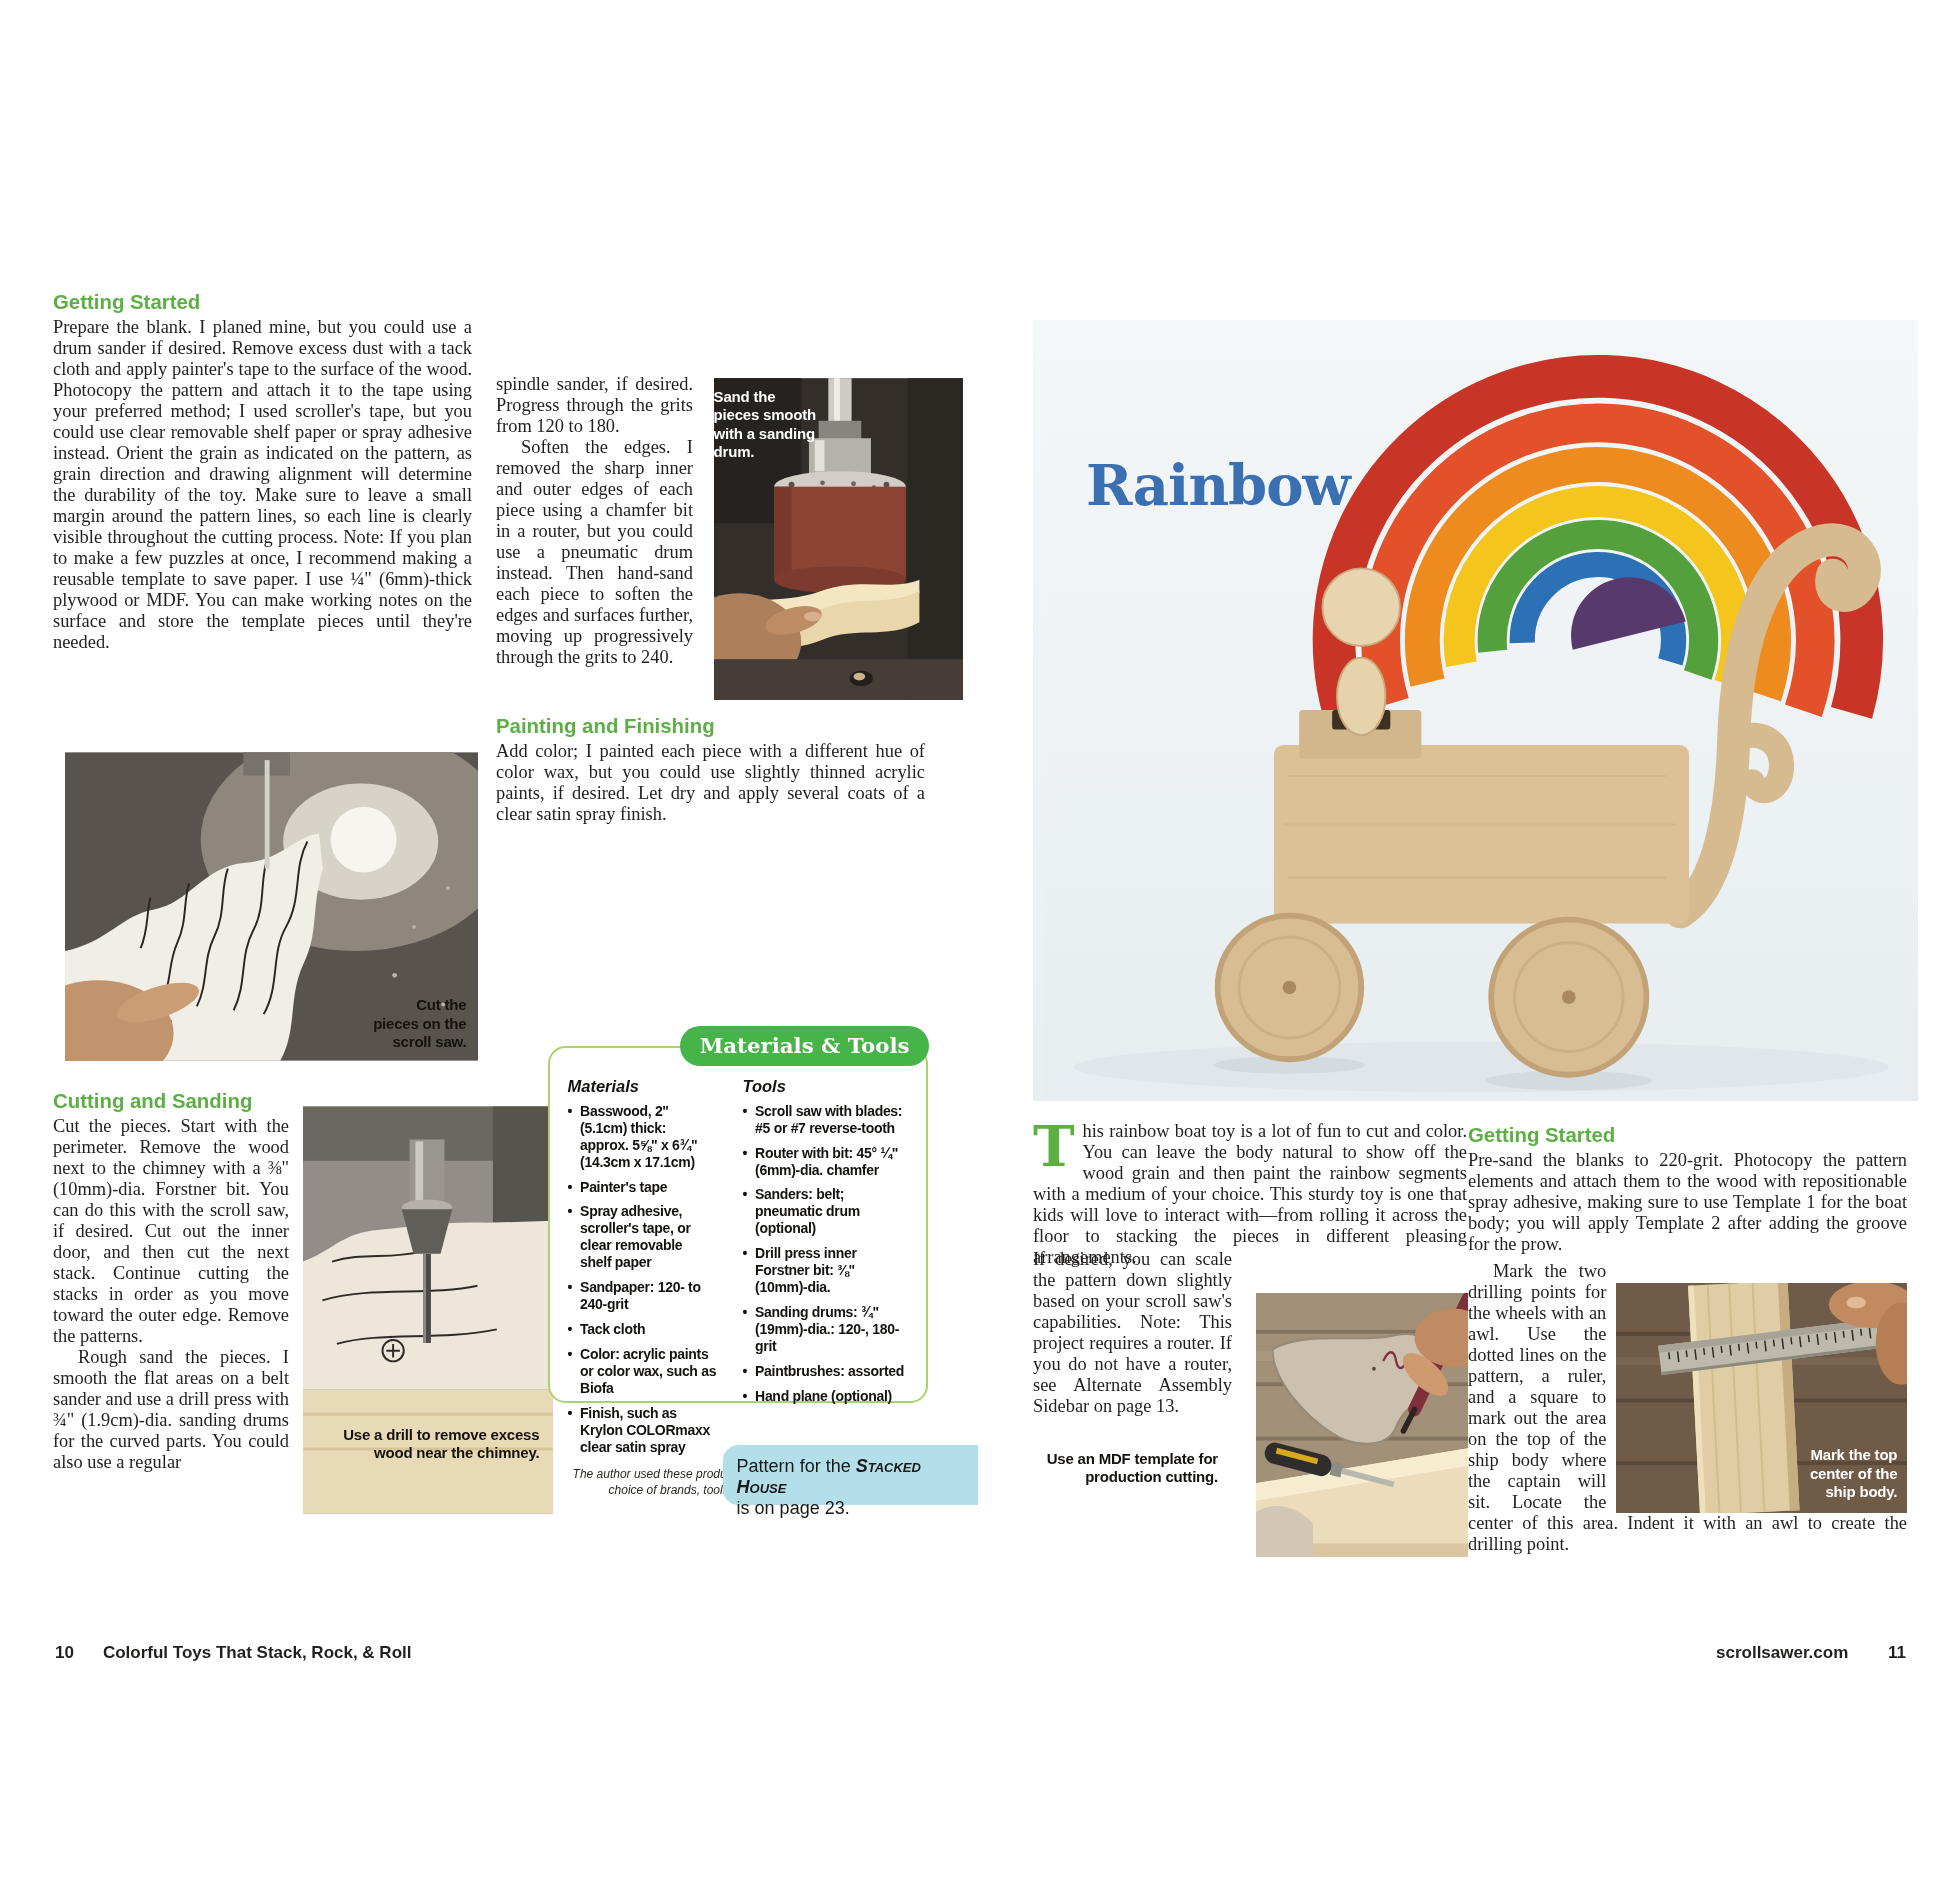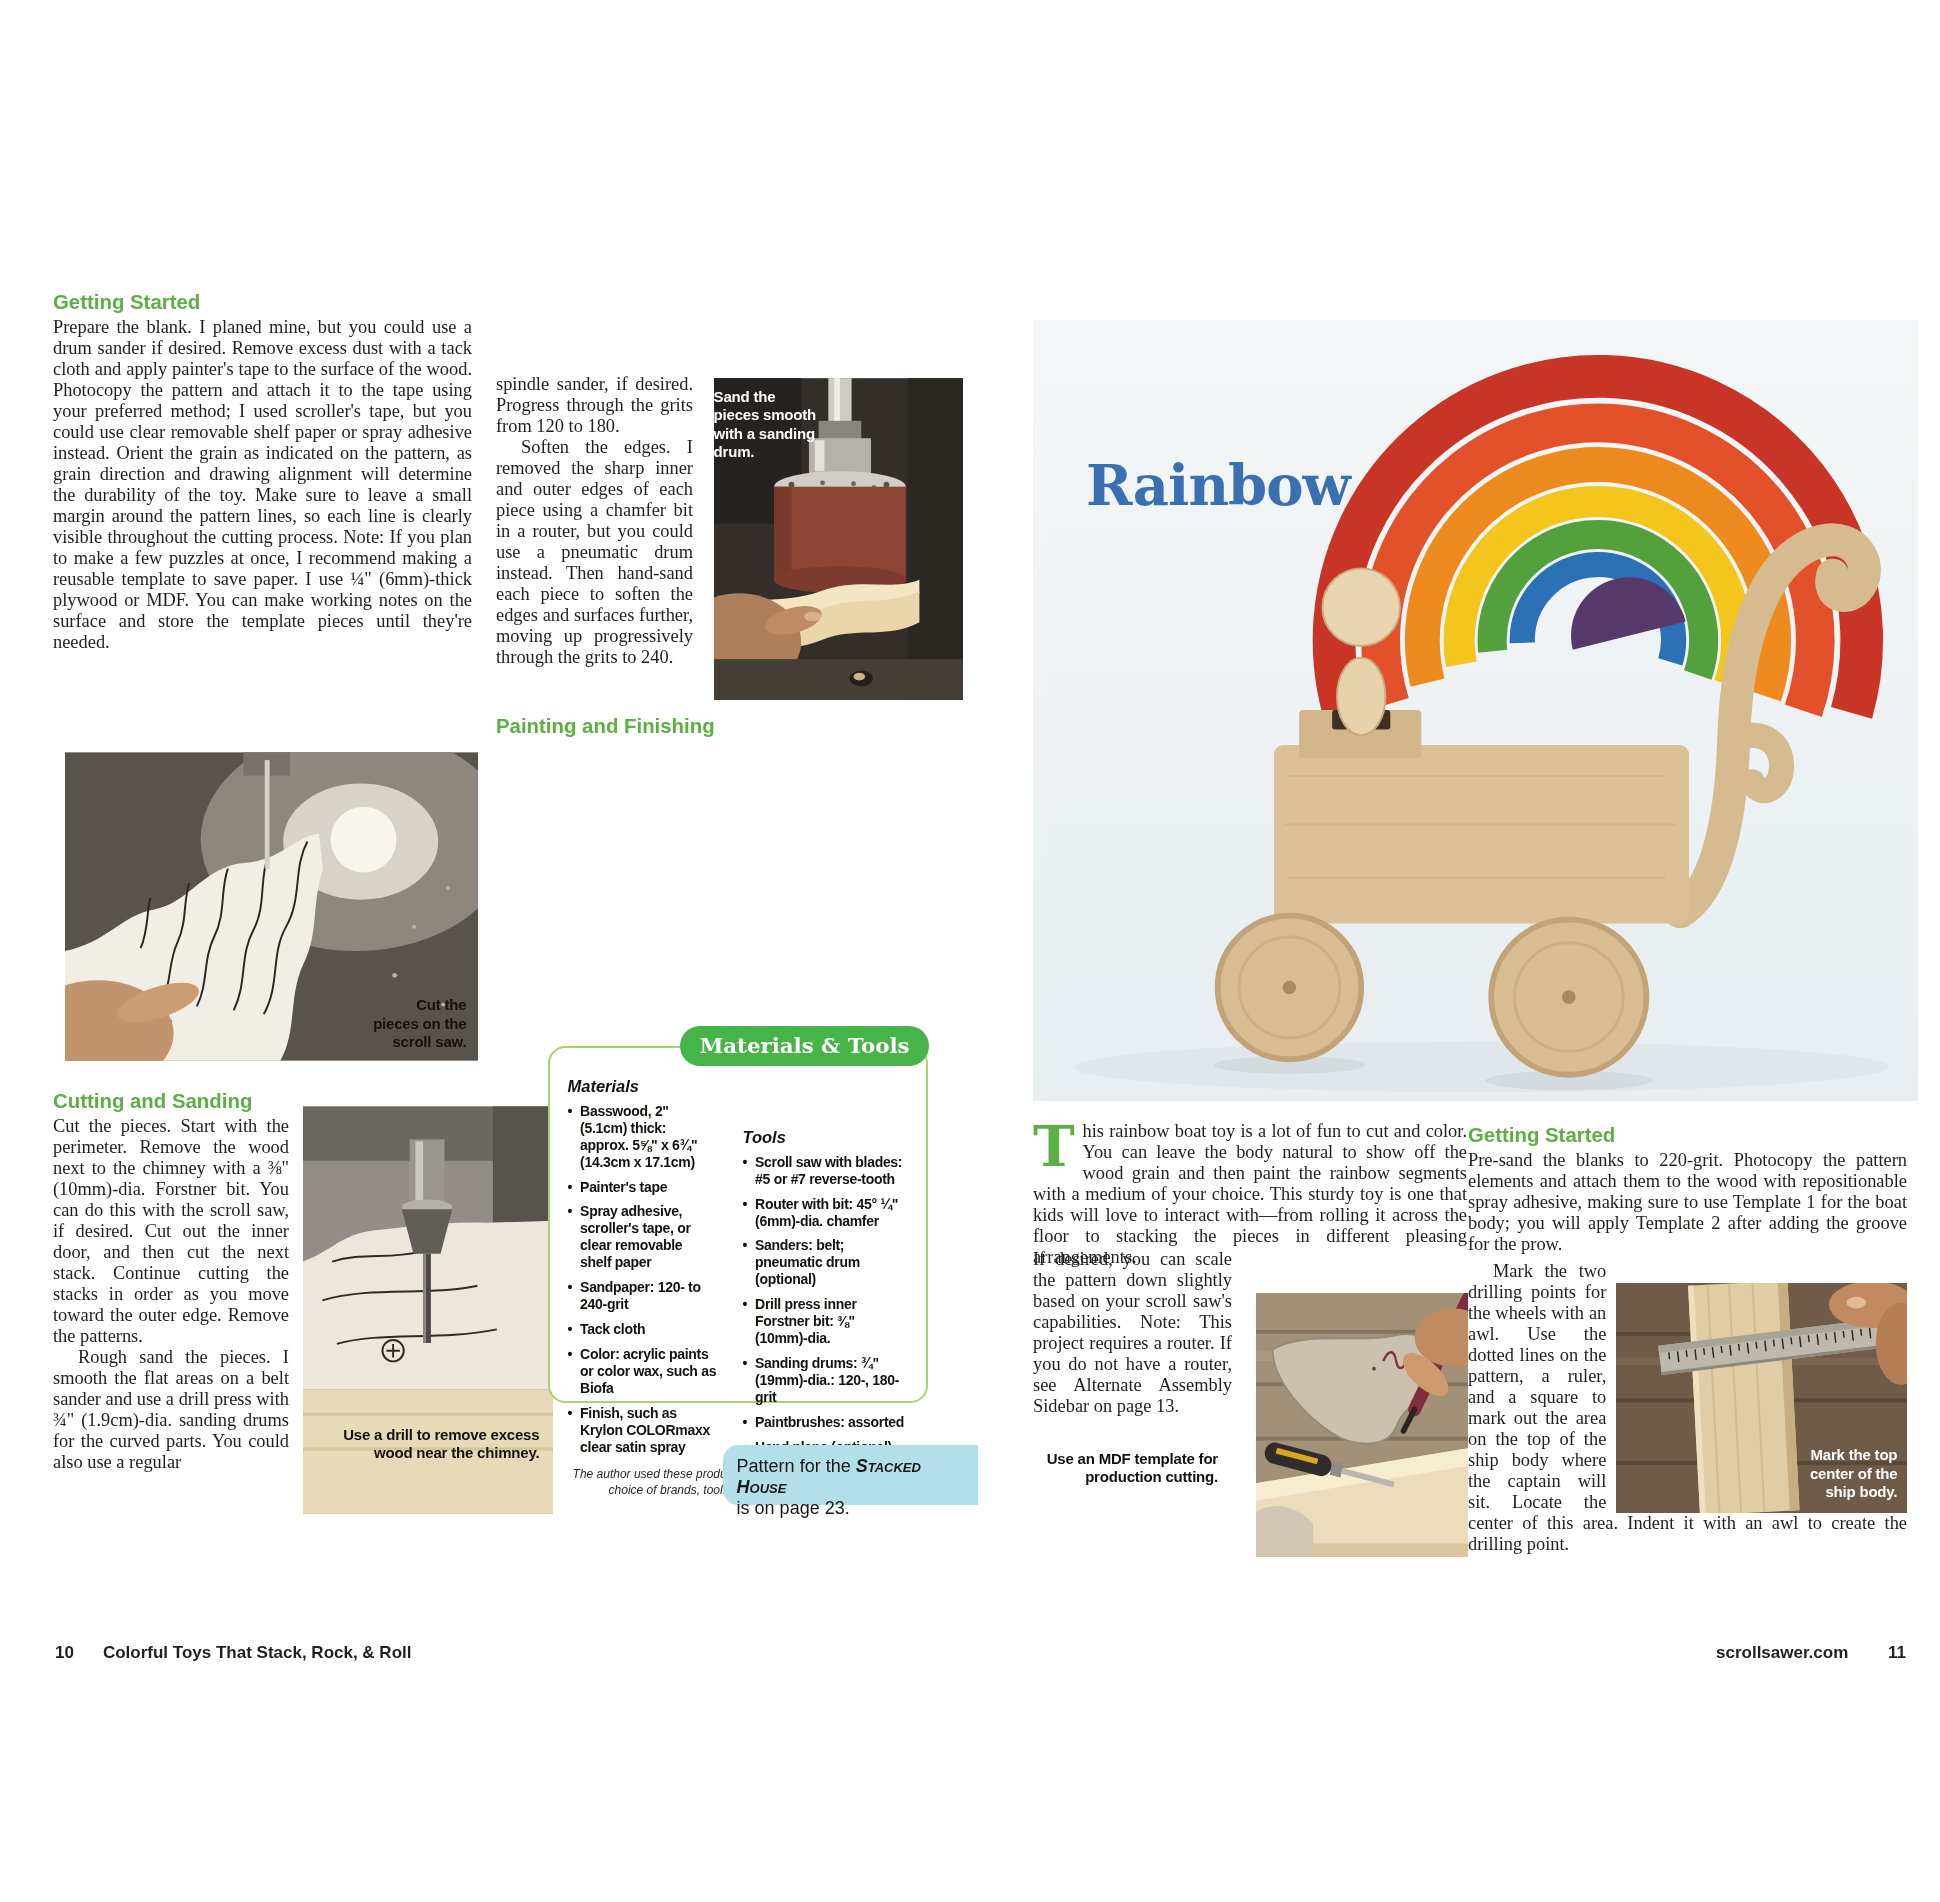--- a/index.html
+++ b/index.html
@@ -16,21 +16,21 @@
   .capw{color:#fff;}
   .ph{position:absolute;overflow:hidden;padding-left:12px;}
   .ph svg{display:block;}
   
   .mtbox{border:2.9px solid #a8d36c;border-radius:17.5px;background:#fff;box-sizing:border-box;
          padding:29px 15.5px 9.7px 17.5px;}
   .mttab{background:#47b449;color:#fff;border-radius:21.3px;padding:6.8px 19.4px 8.7px 19.4px;
          font-family:"DejaVu Serif",serif;font-weight:700;font-size:21.3px;z-index:5;}
   .mthead{font-family:"Liberation Sans",sans-serif;font-weight:700;font-style:italic;font-size:16.5px;
           margin:0 0 6.8px 0;color:#14110f;}
-  .mtcols{display:flex;gap:26px;align-items:flex-end;}
+  .mtcols{display:flex;gap:26px;}
   .mtcols ul{list-style:none;margin:0;padding:0;font-family:"Liberation Sans",sans-serif;
              font-weight:700;font-size:14px;line-height:17px;letter-spacing:-0.3px;color:#14110f;}
   .mtcols li{position:relative;padding-left:12.6px;margin-bottom:7.8px;}
   .mtcols li:before{content:"\2022";position:absolute;left:0;}
   .mtfoot{font-family:"Liberation Sans",sans-serif;font-style:italic;font-size:12px;line-height:15.5px;
           text-align:center;color:#2b2723;margin-top:3.9px;}
   
   .bluebox{background:#b3dfeb;border-radius:15.5px 0 0 15.5px;box-sizing:border-box;padding:10.7px 13.6px;
            font-family:Liberation Sans, sans-serif;font-size:18px;line-height:21.3px;color:#1b1816;}
   .sh{font-weight:700;font-style:italic;font-variant:small-caps;}
@@ -53,20 +53,21 @@
   <div class="abs body" style="left:53px;top:317px;width:419px;">
     <span>Prepare the blank. I planed mine, but you could use a drum sander if desired. Remove excess dust with a tack cloth and apply painter's tape to the surface of the wood. Photocopy the pattern and attach it to the tape using your preferred method; I used scroller's tape, but you could use clear removable shelf paper or spray adhesive instead. Orient the grain as indicated on the pattern, as grain direction and drawing alignment will determine the durability of the toy. Make sure to leave a small margin around the pattern lines, so each line is clearly visible throughout the cutting process. </span><span class="it">Note: If you plan to make a few puzzles at once, I recommend making a reusable template to save paper. I use ¼" (6mm)-thick plywood or MDF. You can make working notes on the surface and store the template pieces until they're needed.</span>
   </div>
 
   <div class="abs body" style="left:496px;top:374px;width:197px;">
     <p>spindle sander, if desired. Progress through the grits from 120 to 180.</p>
     <p class="ind">Soften the edges. I removed the sharp inner and outer edges of each piece using a chamfer bit in a router, but you could use a pneumatic drum instead. Then hand-sand each piece to soften the edges and surfaces further, moving up progressively through the grits to 240.</p>
   </div>
 
   <div class="abs greenhead" style="left:496px;top:715px;">Painting and Finishing</div>
+  <div class="abs body" style="left:496px;top:741px;width:429px;">Add color; I painted each piece with a different hue of color wax, but you could use slightly thinned acrylic paints, if desired. Let dry and apply several coats of a clear satin spray finish.</div>
 
   <div class="ph" style="left:702px;top:378px;width:249px;height:322px;">
     <svg width="249" height="322" viewBox="0 0 257 332">
       <rect width="257" height="332" fill="#332e2a"></rect>
       <rect x="0" y="0" width="90" height="150" fill="#262220"></rect>
       <rect x="200" y="0" width="57" height="332" fill="#2b2723"></rect>
       <rect x="118" y="0" width="24" height="50" fill="#cfccc6"></rect>
         <rect x="124" y="0" width="6" height="50" fill="#efede8"></rect>
       <rect x="108" y="44" width="44" height="20" fill="#88847e"></rect>
       <rect x="98" y="62" width="64" height="36" fill="#b5b2ab"></rect>

